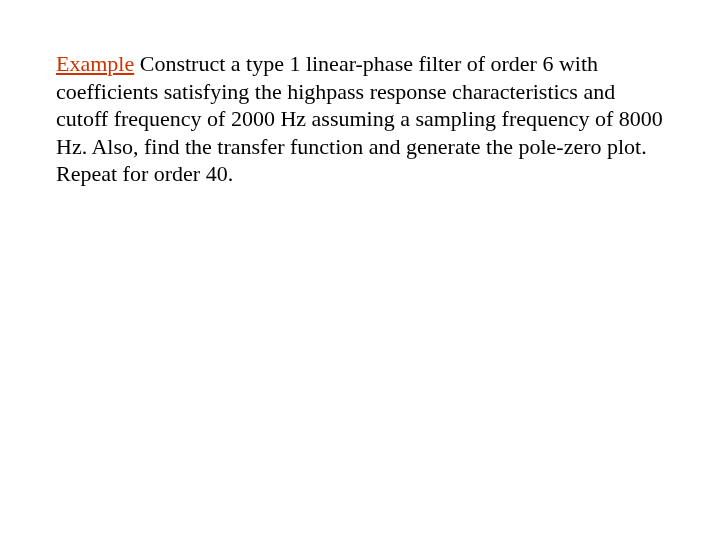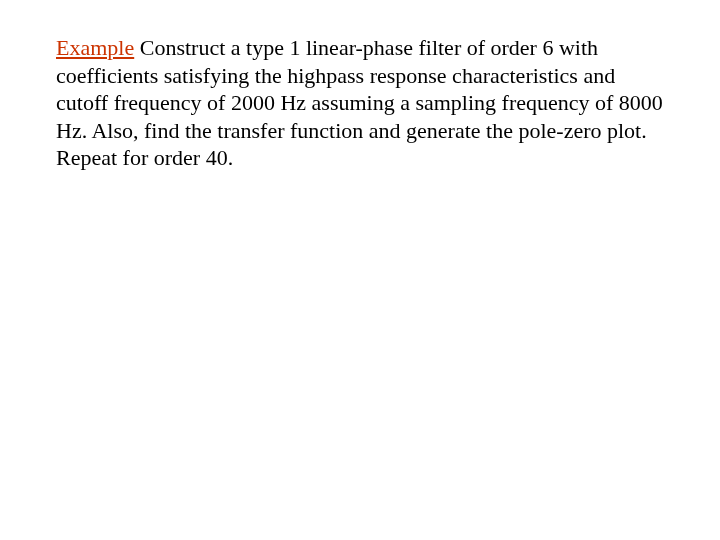--- a/index.html
+++ b/index.html
@@ -9,21 +9,21 @@
     height: 540px;
     background: #ffffff;
     font-family: "Times New Roman", Times, serif;
     color: #000000;
   }
   .page {
     position: relative;
     width: 720px;
     height: 540px;
     box-sizing: border-box;
-    padding: 12px 48px 28px 56px;
+    padding: 28px 48px 28px 56px;
   }
   .paragraph {
     font-size: 22px;
     line-height: 1.25;
     text-align: left;
   }
   .label {
     color: #cc3300;
     text-decoration: underline;
   }

